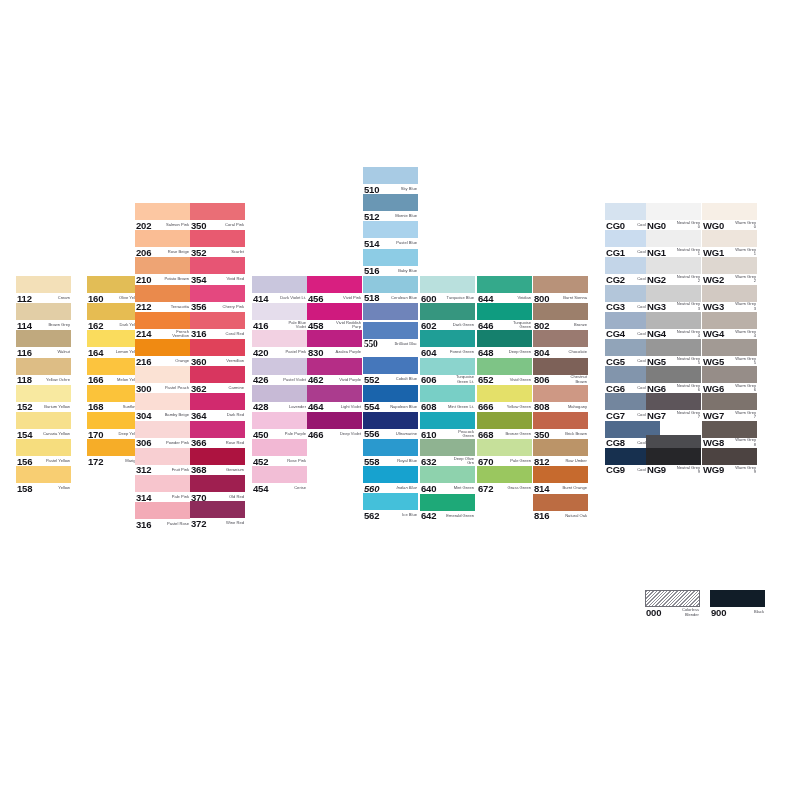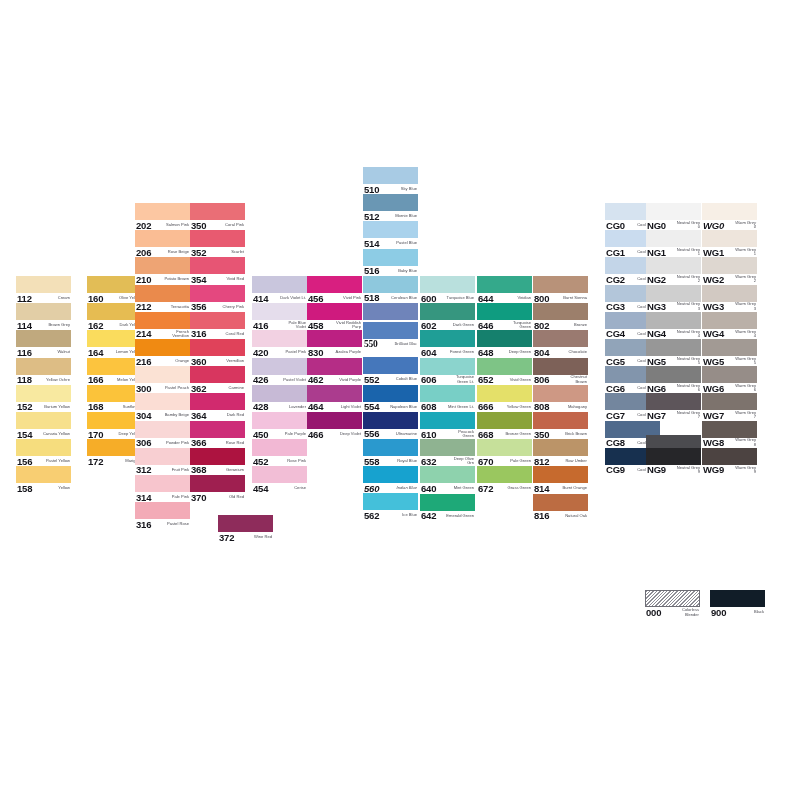--- a/index.html
+++ b/index.html
@@ -366,21 +366,21 @@
           <span class="cname">Geranium</span>
         </div>
       </div>
       <div class="cell" style="top: 272px; position: absolute;">
         <div class="swatch" style="background: rgb(159, 31, 80);"></div>
         <div class="labelrow">
           <span class="code">370</span>
           <span class="cname">Old Red</span>
         </div>
       </div>
-      <div class="cell" style="top: 312px; position: absolute; margin-left: 28px;">
+      <div class="cell" style="top: 298px; position: absolute;">
         <div class="swatch" style="background: rgb(142, 44, 91);"></div>
         <div class="labelrow">
           <span class="code">372</span>
           <span class="cname">Wine Red</span>
         </div>
       </div>
     </div>
     <div class="column" style="left: 252px; top: 276px; height: 217.6px;">
       <div class="cell" style="top: 0px; position: absolute;">
         <div class="swatch" style="background: rgb(201, 198, 221);"></div>
@@ -902,21 +902,21 @@
       </div>
       <div class="cell" style="top: 244.8px; position: absolute;">
         <div class="swatch" style="background: rgb(38, 38, 41);"></div>
         <div class="labelrow">
           <span class="code">NG9</span>
           <span class="cname">Neutral Grey 9</span>
         </div>
       </div>
     </div>
     <div class="column grey" style="left: 702px; top: 203px; height: 272px;">
-      <div class="cell" style="top: 0px; position: absolute; font-style: italic;">
+      <div class="cell" style="top: 0px; position: absolute;">
         <div class="swatch" style="background: rgb(247, 239, 230);"></div>
         <div class="labelrow">
           <span class="code">WG0</span>
           <span class="cname">Warm Grey 0</span>
         </div>
       </div>
       <div class="cell" style="top: 27.2px; position: absolute;">
         <div class="swatch" style="background: rgb(238, 229, 220);"></div>
         <div class="labelrow">
           <span class="code">WG1</span>

